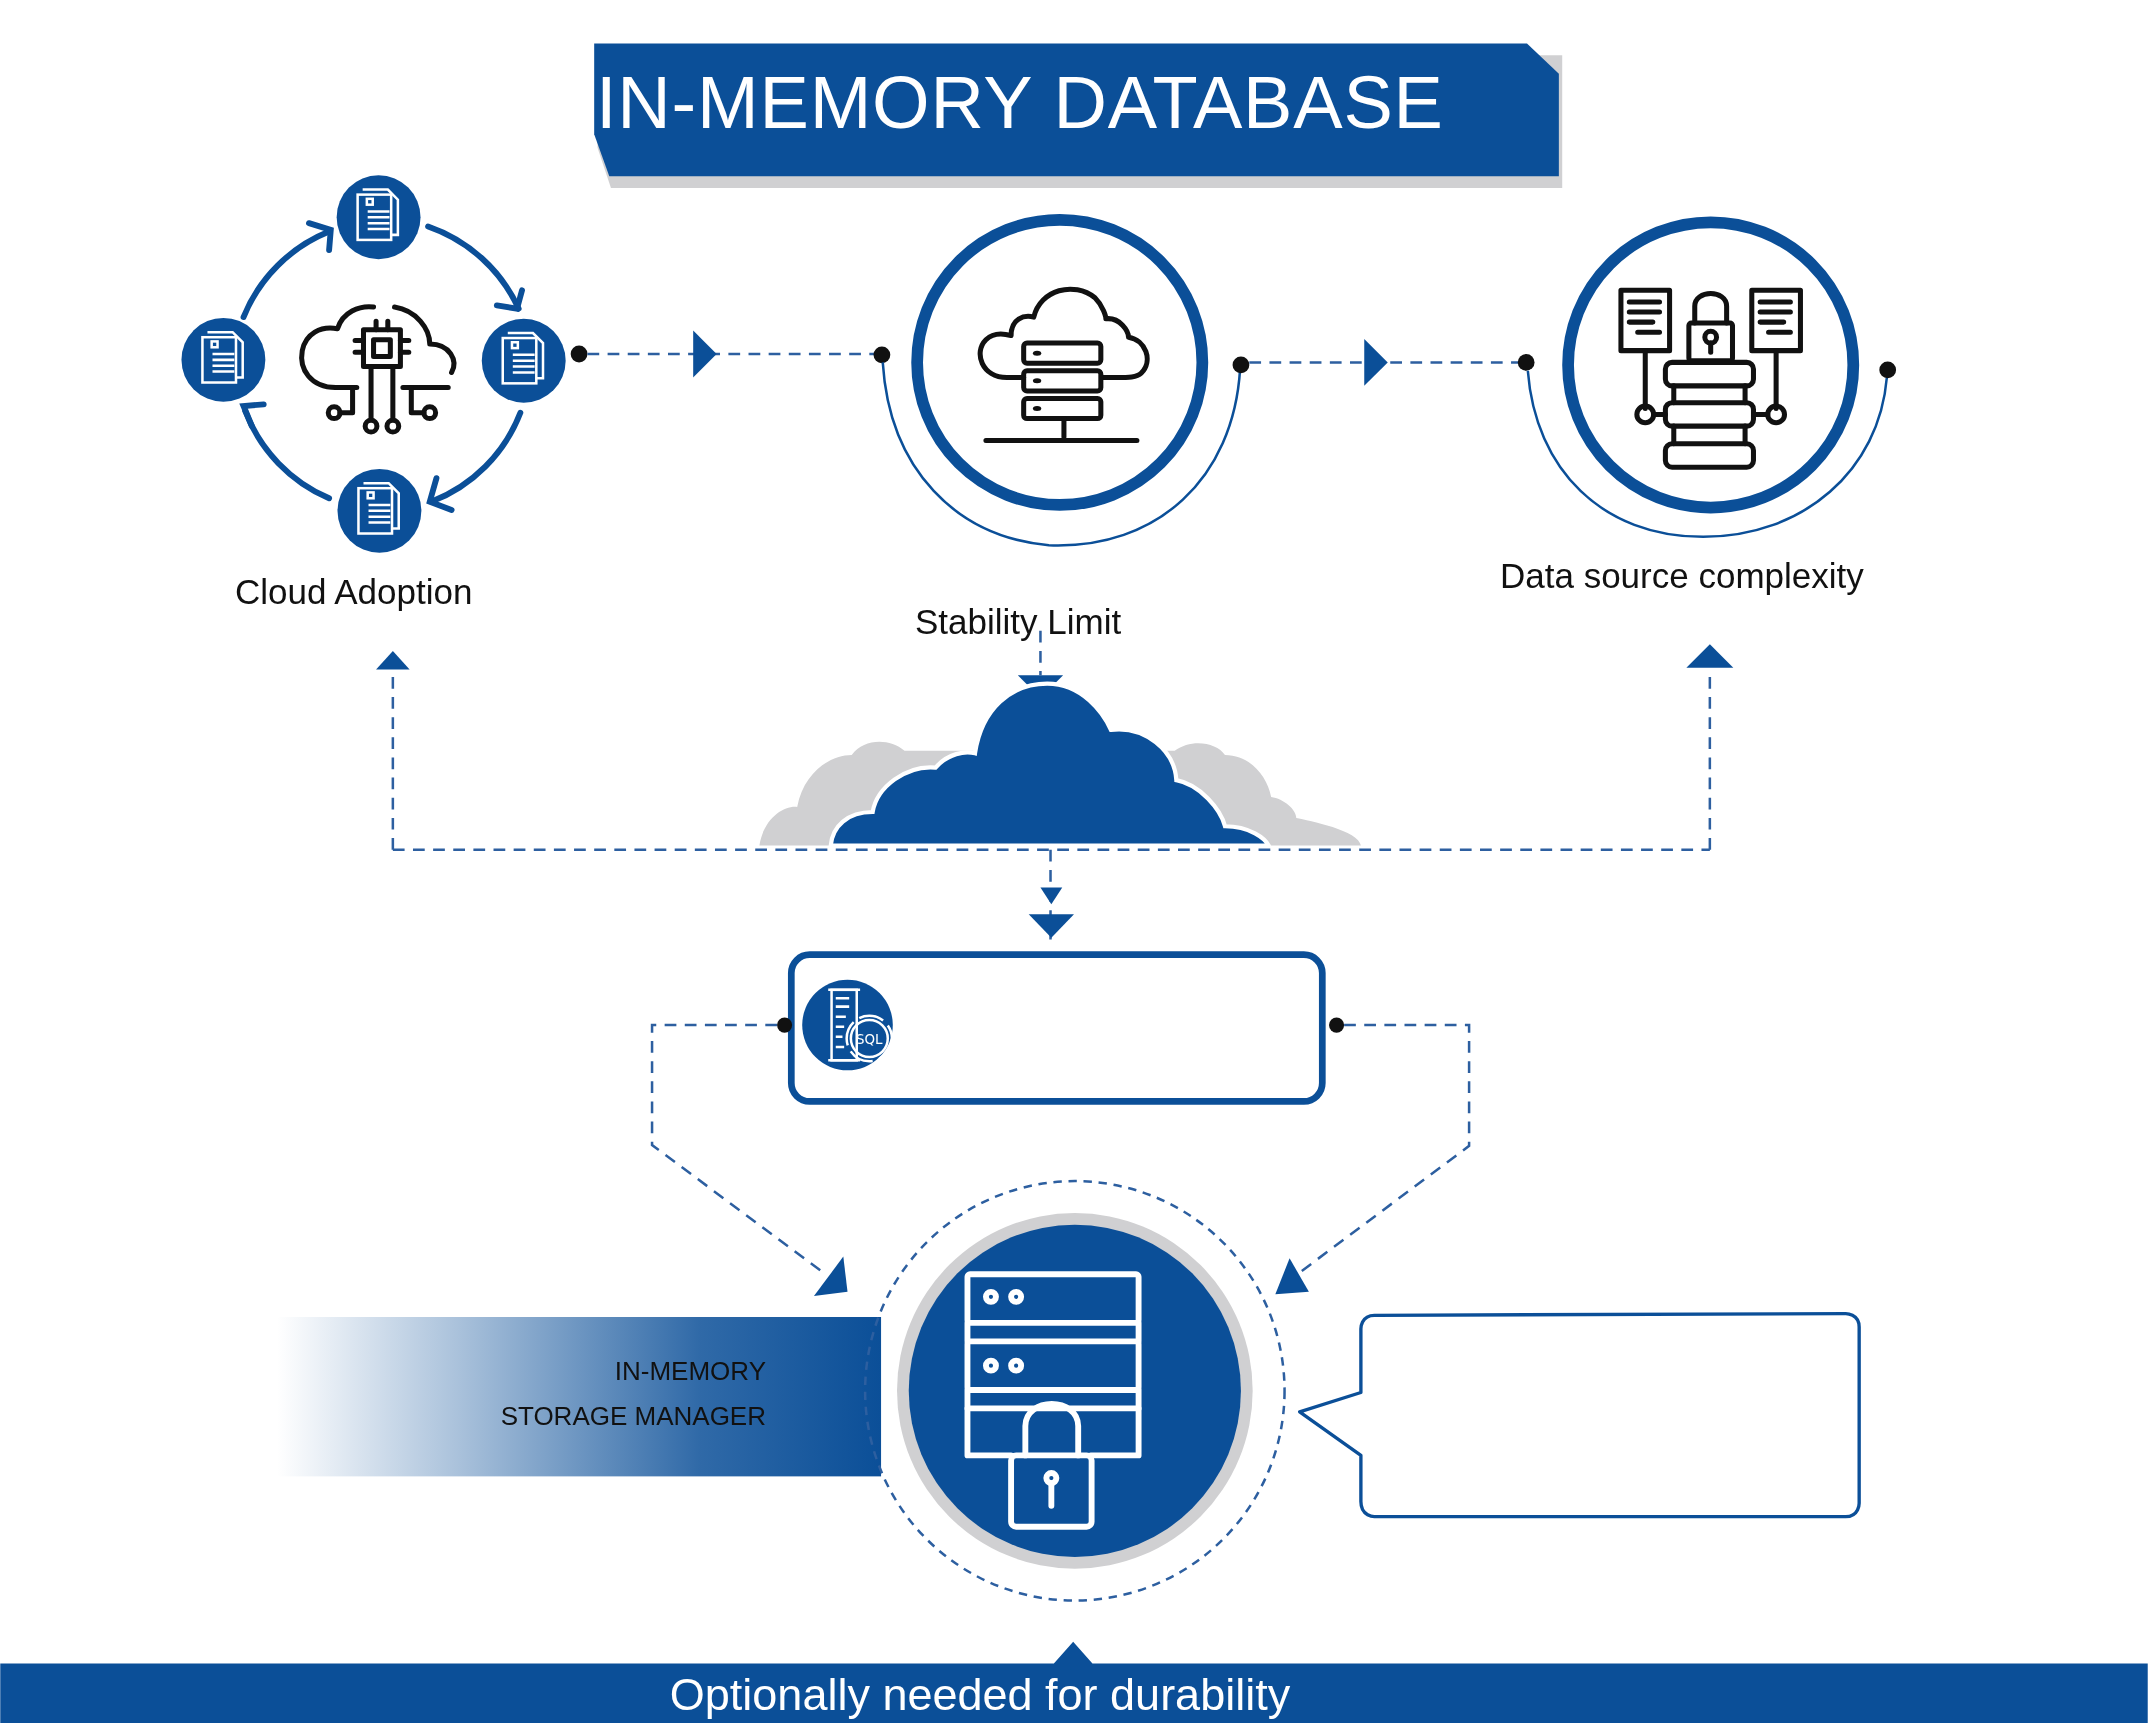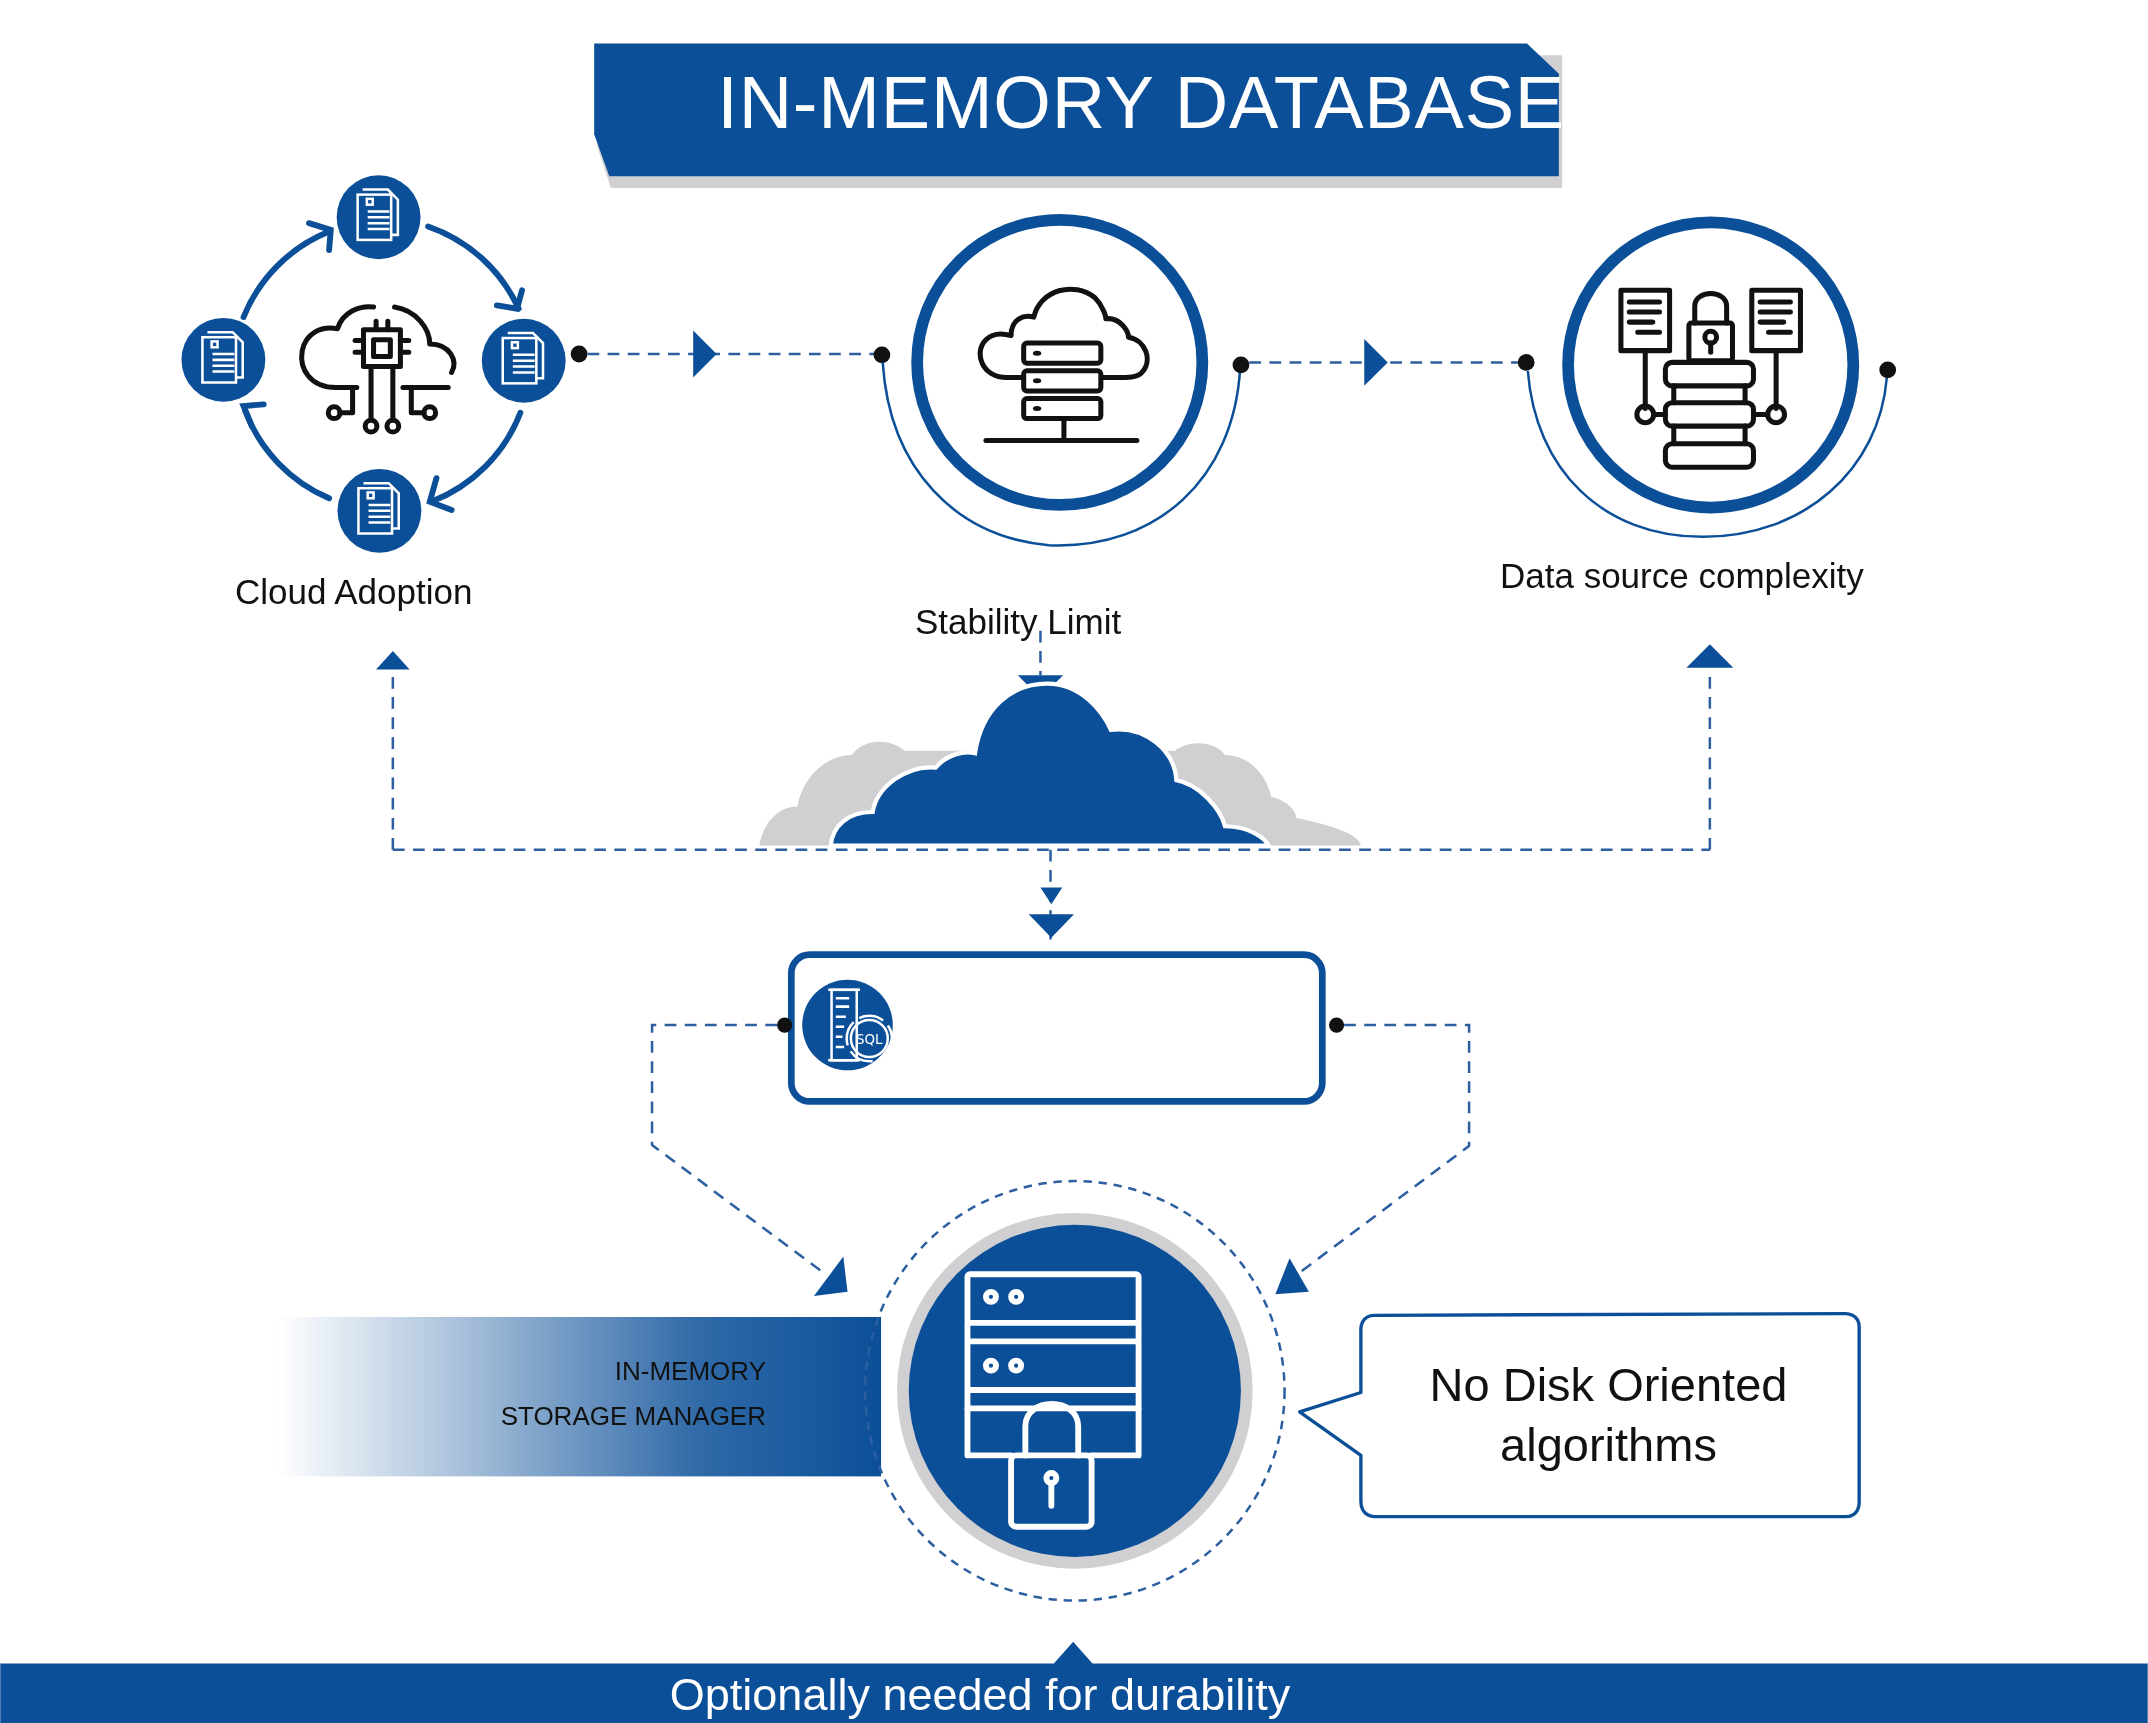--- a/index.html
+++ b/index.html
@@ -1,20 +1,20 @@
 <!DOCTYPE html>
 <html style="font-size:13.4px"><head>
 <meta charset="utf-8">
 <style>
   html, body { margin:0; padding:0; background:#ffffff; }
   body { width:2148px; height:1723px; position:relative; overflow:hidden;
          font-family:"DejaVu Sans", sans-serif; }
   #stage { position:absolute; left:0; top:0; width:2148px; height:1723px; }
   .txt { position:absolute; white-space:nowrap; }
-  .title-text { left:596px; top:60px; width:969px; text-align:right; color:#ffffff;
+  .title-text { left:596px; top:60px; width:969px; text-align:left; color:#ffffff;
                 font-size:74px; letter-spacing:0.8px; font-family:"Liberation Sans", sans-serif; }
   .label { font-size:35px; color:#111; font-family:"Liberation Sans", sans-serif; }
   .imdb-text { left:839px; top:755px; width:420px; text-align:center; color:#fff; font-size:67px;
                font-family:"Liberation Sans", sans-serif; }
   .sql-text { left:944px; top:990px; font-size:62px; color:#111; font-family:"DejaVu Sans", sans-serif; }
   .ims-text { left:252px; top:1349px; width:514px; text-align:right; font-size:26px; line-height:45px;
               color:#111; font-family:"Liberation Sans", sans-serif; }
   .nodisk-text { left:1361px; top:1355px; width:495px; text-align:center; font-size:47px; line-height:60px;
                  color:#111; font-family:"Liberation Sans", sans-serif; }
   .footer-text { left:0; top:1665px; width:1960px; text-align:center; color:#fff; font-size:45px;
@@ -239,21 +239,17 @@
 <div class="txt label" style="left:915px;top:602px;">Stability Limit</div>
 <div class="txt label" style="left:1500px;top:556px;">Data source complexity</div>
 
 
 
 <div class="txt ims-text">
   <div>IN-MEMORY</div>
   <div>STORAGE MANAGER</div>
 </div>
 
-<div class="txt nodisk-text">
-  <div>No Disk Oriented</div>
-  <div>algorithms</div>
+
+<div class="txt footer-text">Optionally needed for durability</div>
+
 </div>
 
-<div class="txt footer-text">Optionally needed for durability</div>
-
-</div>
-
 
 </body></html>

